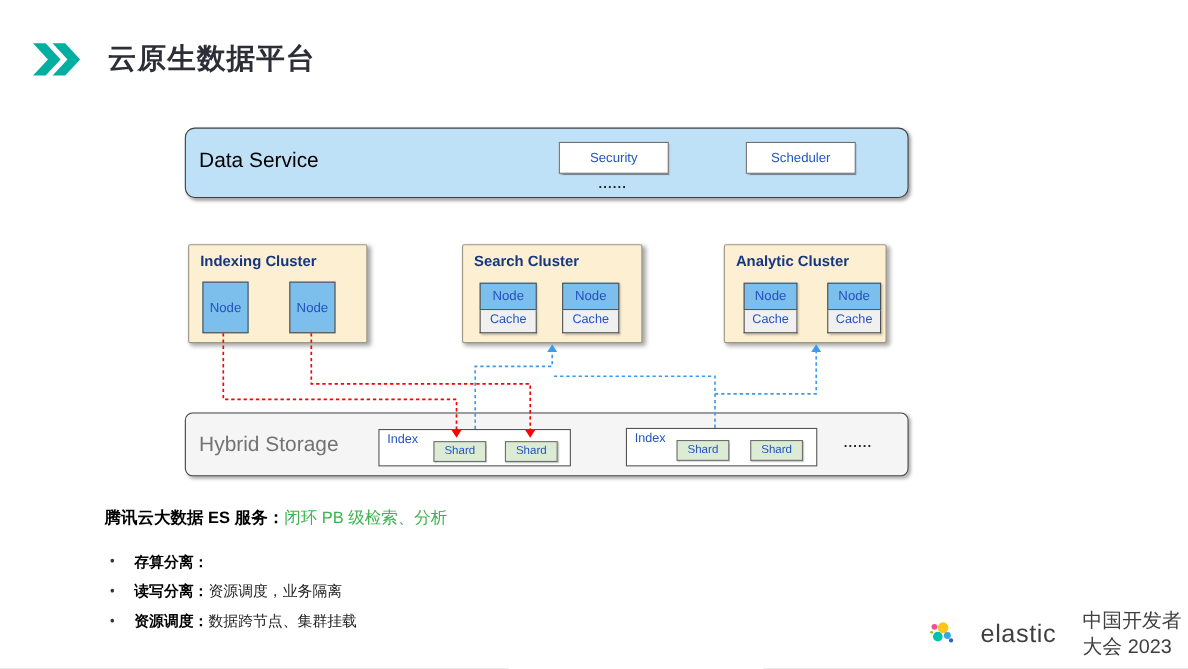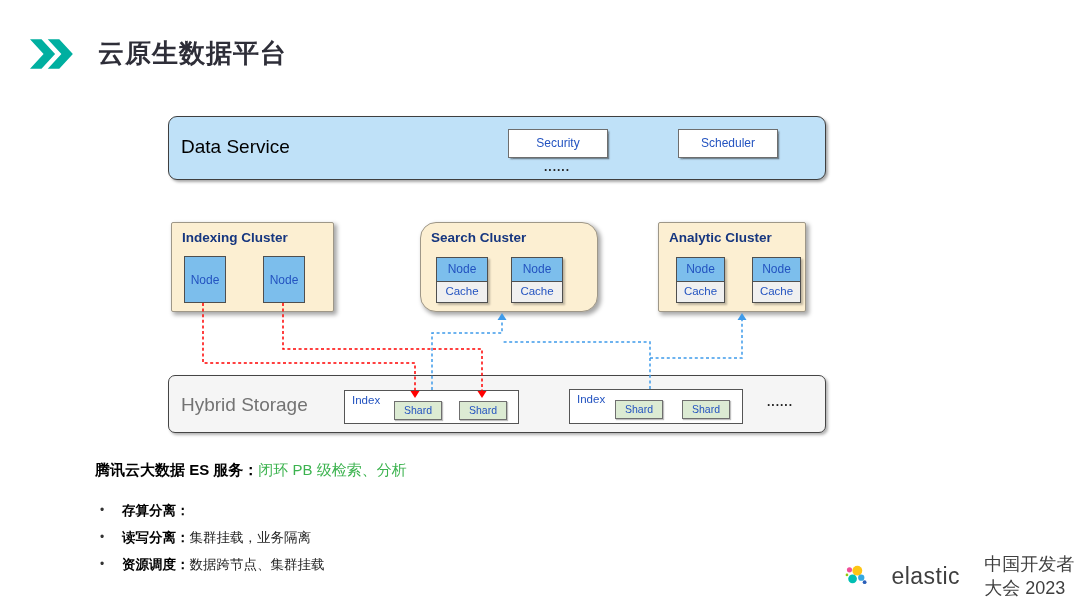--- a/index.html
+++ b/index.html
@@ -36,21 +36,21 @@
     border:1px solid #6e6e6e;box-shadow:1.5px 1.5px 1.5px rgba(0,0,0,.4);
     color:var(--blue-text);font-size:12px;text-align:center;line-height:27px;}
   .svc-1{left:167px;} .svc-2{left:339px;} .svc-3{left:509px;}
   .ds-ellipsis{position:absolute;left:358px;top:43px;width:60px;text-align:center;
     font-size:12px;font-weight:700;color:#222;letter-spacing:1px;}
 
   
   .cluster{position:absolute;top:222px;height:90px;background:var(--cream-fill);
     border:1px solid #9e9788;border-radius:2px;box-shadow:2.5px 2.5px 4px rgba(0,0,0,.35);}
   .cluster-indexing{left:171px;width:163px;}
-  .cluster-search{left:420px;width:178px;border-radius:16px;}
+  .cluster-search{left:420px;width:164px;}
   .cluster-analytic{left:658px;width:148px;}
   .cluster-title{position:absolute;left:10px;top:7px;font-size:13.5px;font-weight:700;color:var(--navy-title);}
   .big-node{position:absolute;top:33px;width:42px;height:47px;background:var(--node-fill);
     border:1.5px solid #4f4f4f;color:var(--blue-text);font-size:12px;
     display:flex;align-items:center;justify-content:center;}
   .big-node-1{left:12px;} .big-node-2{left:91px;}
   .stack{position:absolute;top:34px;width:52px;box-shadow:1.5px 1.5px 2px rgba(0,0,0,.25);}
   .stack .node{height:25px;background:var(--node-fill);border:1.5px solid #4f4f4f;
     color:var(--blue-text);font-size:12px;text-align:center;line-height:23px;}
   .stack .cache{height:21px;background:var(--cache-fill);border:1.5px solid #4f4f4f;border-top:none;
@@ -181,21 +181,21 @@
   </div>
 
   <div class="bullets">
     <div class="bullet-row">
       <span class="bullet-dot">•</span>
       <span class="bullet-term">存算分离：</span>
     </div>
     <div class="bullet-row">
       <span class="bullet-dot">•</span>
       <span class="bullet-term">读写分离：</span>
-      <span class="bullet-desc">集群挂载，业务隔离</span>
+      <span class="bullet-desc">资源调度，业务隔离</span>
     </div>
     <div class="bullet-row">
       <span class="bullet-dot">•</span>
       <span class="bullet-term">资源调度：</span>
       <span class="bullet-desc">数据跨节点、集群挂载</span>
     </div>
   </div>
 
   <div class="footer">
     <svg class="elastic-logo" viewBox="0 0 40 38" aria-hidden="true">

